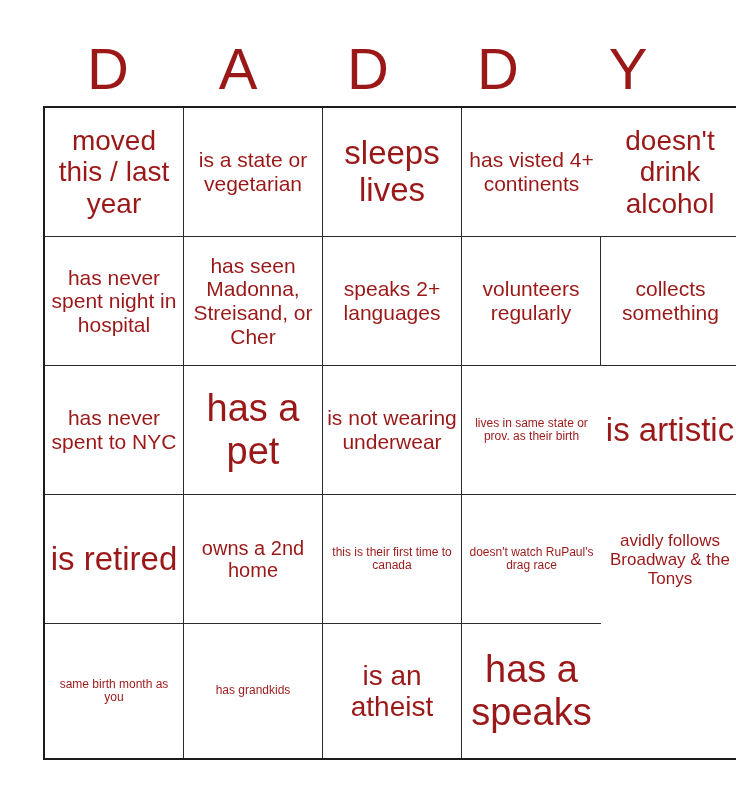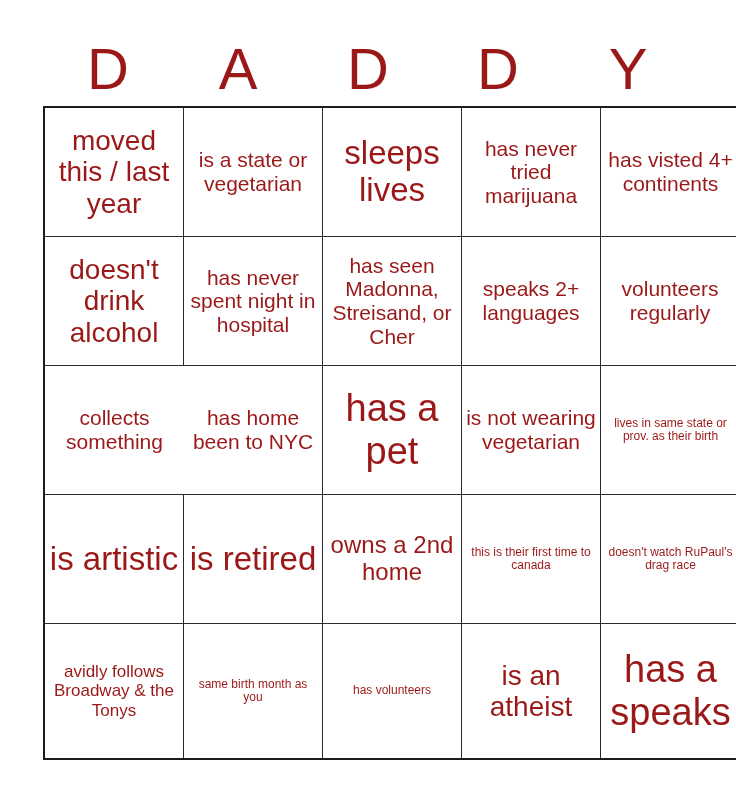--- a/index.html
+++ b/index.html
@@ -78,21 +78,21 @@
     line-height: 1.12;
     font-weight: 400;
     display: block;
     width: 100%;
   }
 
   
   .fs-xxs .cell-text { font-size: 17px; }
   .fs-xs  .cell-text { font-size: 12px; }
   .fs-s   .cell-text { font-size: 21px; }
-  .fs-m   .cell-text { font-size: 24px; }
+  .fs-m   .cell-text { font-size: 20px; }
   .fs-l   .cell-text { font-size: 28px; }
   .fs-xl  .cell-text { font-size: 33px; }
   .fs-xxl .cell-text { font-size: 38px; }
 </style>
 </head>
 <body>
 
 <div id="card">
 
   <div id="header-row">
@@ -106,23 +106,20 @@
   <div id="grid">
       <div class="cell fs-l">
         <span class="cell-text">moved this / last year</span>
       </div>
       <div class="cell fs-s">
         <span class="cell-text">is a state or vegetarian</span>
       </div>
       <div class="cell fs-xl">
         <span class="cell-text">sleeps lives</span>
       </div>
-      <div class="cell fs-s">
-        <span class="cell-text">has never tried marijuana</span>
-      </div>
       <div class="cell fs-s col-last">
         <span class="cell-text">has visted 4+ continents</span>
       </div>
       <div class="cell fs-l">
         <span class="cell-text">doesn't drink alcohol</span>
       </div>
       <div class="cell fs-s">
         <span class="cell-text">has never spent night in hospital</span>
       </div>
       <div class="cell fs-s">
@@ -131,27 +128,27 @@
       <div class="cell fs-s">
         <span class="cell-text">speaks 2+ languages</span>
       </div>
       <div class="cell fs-s">
         <span class="cell-text">volunteers regularly</span>
       </div>
       <div class="cell fs-s col-last">
         <span class="cell-text">collects something</span>
       </div>
       <div class="cell fs-s">
-        <span class="cell-text">has home been to NYC</span>
+        <span class="cell-text">has never spent to NYC</span>
       </div>
       <div class="cell fs-xxl">
         <span class="cell-text">has a pet</span>
       </div>
       <div class="cell fs-s">
-        <span class="cell-text">is not wearing vegetarian</span>
+        <span class="cell-text">is not wearing underwear</span>
       </div>
       <div class="cell fs-xs col-last">
         <span class="cell-text">lives in same state or prov. as their birth</span>
       </div>
       <div class="cell fs-xl">
         <span class="cell-text">is artistic</span>
       </div>
       <div class="cell fs-xl">
         <span class="cell-text">is retired</span>
       </div>
@@ -164,21 +161,21 @@
       <div class="cell fs-xs col-last">
         <span class="cell-text">doesn't watch RuPaul's drag race</span>
       </div>
       <div class="cell fs-xxs row-last">
         <span class="cell-text">avidly follows Broadway &amp; the Tonys</span>
       </div>
       <div class="cell fs-xs row-last">
         <span class="cell-text">same birth month as you</span>
       </div>
       <div class="cell fs-xs row-last">
-        <span class="cell-text">has volunteers</span>
+        <span class="cell-text">has grandkids</span>
       </div>
       <div class="cell fs-l row-last">
         <span class="cell-text">is an atheist</span>
       </div>
       <div class="cell fs-xxl col-last row-last">
         <span class="cell-text">has a speaks</span>
       </div>
     </div>
 
 </div>

